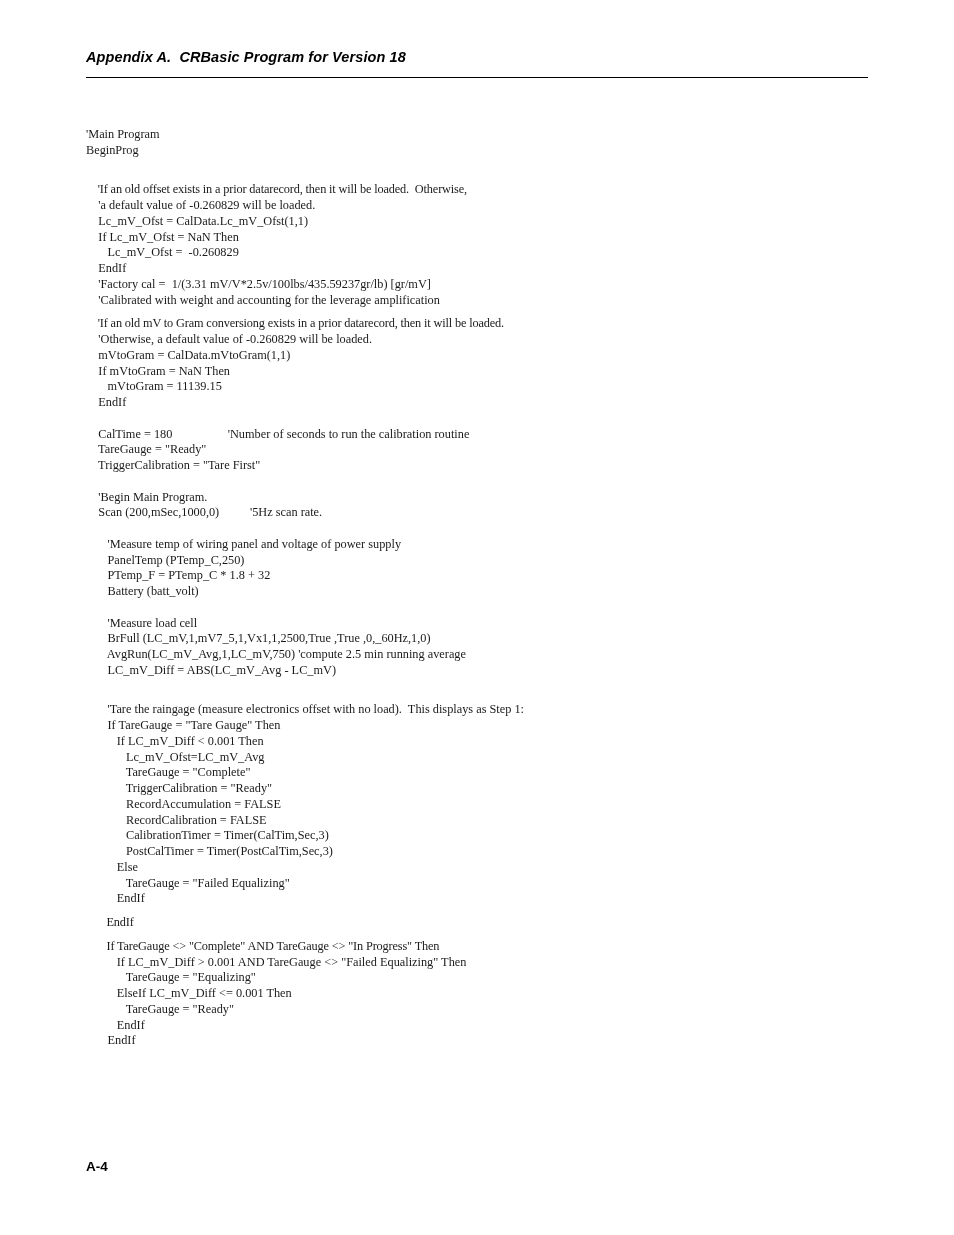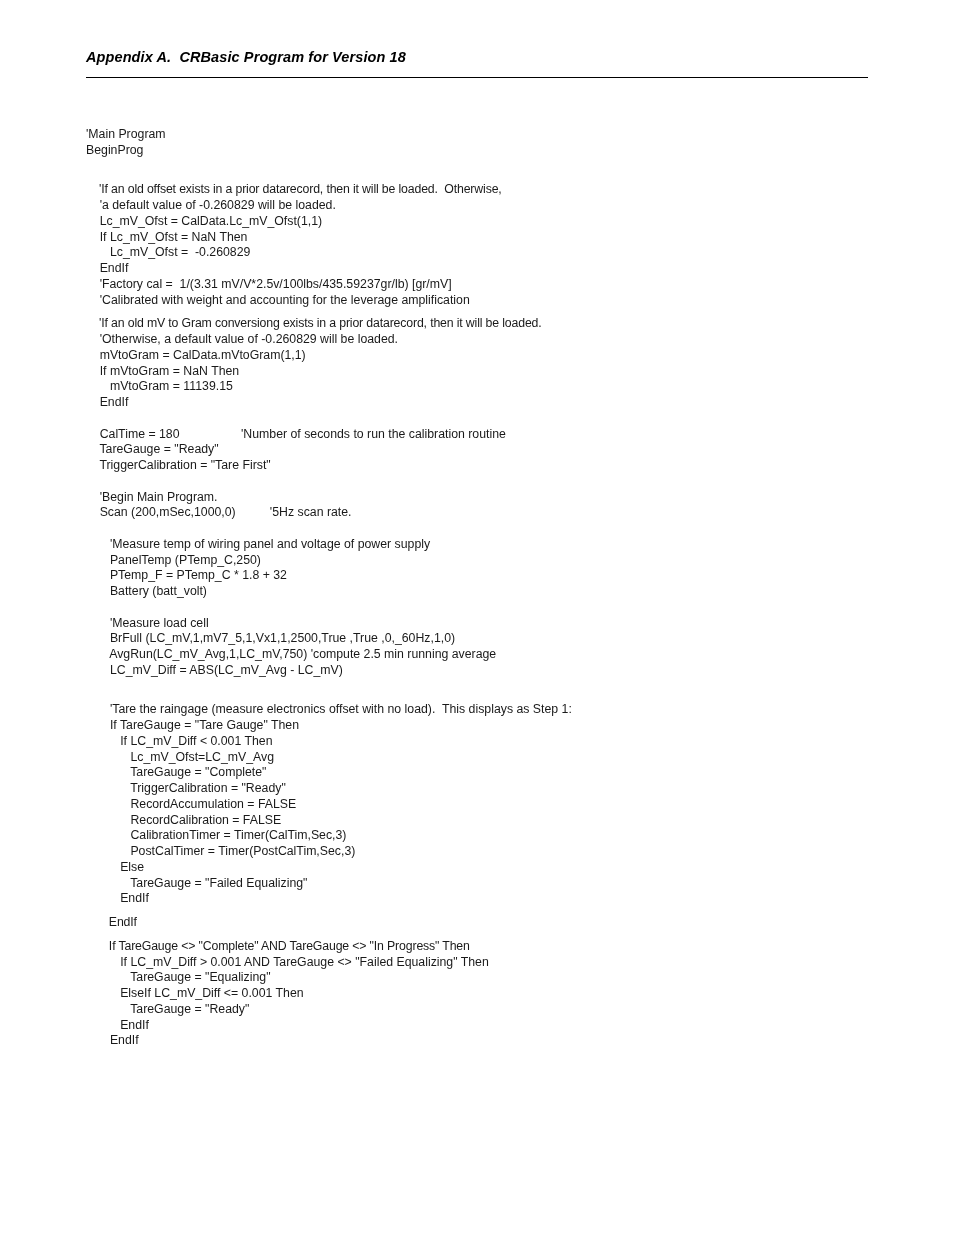--- a/index.html
+++ b/index.html
@@ -61,21 +61,21 @@
     font-size: 12.3px;
     line-height: 15.75px;
     color: #1a1a1a;
     white-space: pre;
     letter-spacing: 0px;
   }
   .code-line {
     display: block;
     white-space: pre;
     min-height: 15.75px;
-    font-family: Liberation Sans, sans-serif;
+    font-family: Liberation Serif, serif;
   }
   .code-line.blank {
     height: 15.75px;
   }
   
   .code-line.tight {
     letter-spacing: -0.15px;
     margin-top: 8px;
   }
 
@@ -100,14 +100,17 @@
 
 <div class="page">
 
   <div class="page-header">
     <span class="header-text">Appendix A.  CRBasic Program for Version 18</span>
   </div>
   <div class="header-rule"></div>
 
   <div class="code-block" id="code-block"><span class="code-line">'Main Program</span><span class="code-line">BeginProg</span><span class="code-line blank">&nbsp;</span><span class="code-line tight">    'If an old offset exists in a prior datarecord, then it will be loaded.  Otherwise,</span><span class="code-line">    'a default value of -0.260829 will be loaded.</span><span class="code-line">    Lc_mV_Ofst = CalData.Lc_mV_Ofst(1,1)</span><span class="code-line">    If Lc_mV_Ofst = NaN Then</span><span class="code-line">       Lc_mV_Ofst =  -0.260829</span><span class="code-line">    EndIf</span><span class="code-line">    'Factory cal =  1/(3.31 mV/V*2.5v/100lbs/435.59237gr/lb) [gr/mV]</span><span class="code-line">    'Calibrated with weight and accounting for the leverage amplification</span><span class="code-line tight">    'If an old mV to Gram conversiong exists in a prior datarecord, then it will be loaded.</span><span class="code-line">    'Otherwise, a default value of -0.260829 will be loaded.</span><span class="code-line">    mVtoGram = CalData.mVtoGram(1,1)</span><span class="code-line">    If mVtoGram = NaN Then</span><span class="code-line">       mVtoGram = 11139.15</span><span class="code-line">    EndIf</span><span class="code-line blank">&nbsp;</span><span class="code-line">    CalTime = 180                  'Number of seconds to run the calibration routine</span><span class="code-line">    TareGauge = "Ready"</span><span class="code-line">    TriggerCalibration = "Tare First"</span><span class="code-line blank">&nbsp;</span><span class="code-line">    'Begin Main Program.</span><span class="code-line">    Scan (200,mSec,1000,0)          '5Hz scan rate.</span><span class="code-line blank">&nbsp;</span><span class="code-line">       'Measure temp of wiring panel and voltage of power supply</span><span class="code-line">       PanelTemp (PTemp_C,250)</span><span class="code-line">       PTemp_F = PTemp_C * 1.8 + 32</span><span class="code-line">       Battery (batt_volt)</span><span class="code-line blank">&nbsp;</span><span class="code-line">       'Measure load cell</span><span class="code-line">       BrFull (LC_mV,1,mV7_5,1,Vx1,1,2500,True ,True ,0,_60Hz,1,0)</span><span class="code-line">       AvgRun(LC_mV_Avg,1,LC_mV,750) 'compute 2.5 min running average</span><span class="code-line">       LC_mV_Diff = ABS(LC_mV_Avg - LC_mV)</span><span class="code-line blank tight">&nbsp;</span><span class="code-line">       'Tare the raingage (measure electronics offset with no load).  This displays as Step 1:</span><span class="code-line">       If TareGauge = "Tare Gauge" Then</span><span class="code-line">          If LC_mV_Diff &lt; 0.001 Then</span><span class="code-line">             Lc_mV_Ofst=LC_mV_Avg</span><span class="code-line">             TareGauge = "Complete"</span><span class="code-line">             TriggerCalibration = "Ready"</span><span class="code-line">             RecordAccumulation = FALSE</span><span class="code-line">             RecordCalibration = FALSE</span><span class="code-line">             CalibrationTimer = Timer(CalTim,Sec,3)</span><span class="code-line">             PostCalTimer = Timer(PostCalTim,Sec,3)</span><span class="code-line">          Else</span><span class="code-line">             TareGauge = "Failed Equalizing"</span><span class="code-line">          EndIf</span><span class="code-line tight">       EndIf</span><span class="code-line tight">       If TareGauge &lt;&gt; "Complete" AND TareGauge &lt;&gt; "In Progress" Then</span><span class="code-line">          If LC_mV_Diff &gt; 0.001 AND TareGauge &lt;&gt; "Failed Equalizing" Then</span><span class="code-line">             TareGauge = "Equalizing"</span><span class="code-line">          ElseIf LC_mV_Diff &lt;= 0.001 Then</span><span class="code-line">             TareGauge = "Ready"</span><span class="code-line">          EndIf</span><span class="code-line">       EndIf</span></div>
 
+  <div class="page-footer">
+    <span class="folio">A-4</span>
+  </div>
 
 </div>
 
 </body></html>

